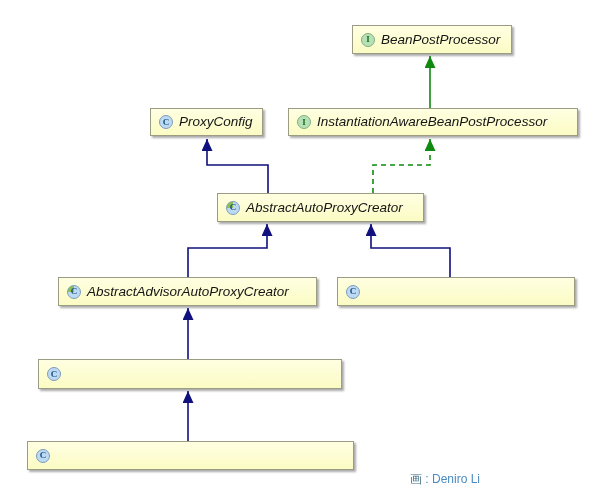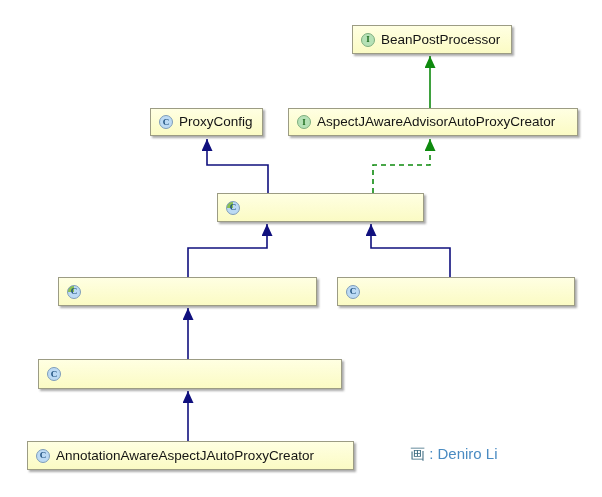--- a/index.html
+++ b/index.html
@@ -24,21 +24,21 @@
     padding: 0 8px;
     box-sizing: border-box;
     background: linear-gradient(180deg, #ffffe2 0%, #fbfbc4 100%);
     border: 1px solid #9c9c84;
     box-shadow: 2px 2px 2px rgba(70,70,70,0.45);
     font-size: 13.5px;
     color: #141414;
     white-space: nowrap;
     cursor: default;
   }
-  .node .label { line-height: 1; }
+  .node .label { line-height: 1; font-style: italic; }
   .icon {
     flex: 0 0 auto;
     width: 14px; height: 14px;
     border-radius: 50%;
     display: flex; align-items: center; justify-content: center;
     font-family: "Liberation Serif", serif;
     font-weight: bold;
     font-size: 9px;
     line-height: 1;
     box-sizing: border-box;
@@ -53,22 +53,22 @@
     border: 1px solid #7f9db9;
     color: #1d4f7d;
   }
   .icon.iface {
     background: #b6e1b6;
     border: 1px solid #7fae7f;
     color: #1e6b1e;
   }
   .caption {
     position: absolute;
-    left: 410px; top: 445px;
-    font-size: 15px;
+    left: 410px; top: 471px;
+    font-size: 12px;
     white-space: nowrap;
   }
   .caption .glyph { color: #3d6b80; }
   .caption .sep, .caption .author { color: #4a8bc2; }
 </style>
 </head>
 <body>
 
 <div class="canvas">
 
@@ -108,51 +108,52 @@
     <span class="icon cls">
         <span>C</span>
       </span>
     <span class="label">ProxyConfig</span>
   </div>
 
   <div class="node" style="left:288px; top:108px; width:290px; height:28px;">
     <span class="icon iface">
         <span>I</span>
       </span>
-    <span class="label">AspectJAwareAdvisorAutoProxyCreator</span>
+    <span class="label">InstantiationAwareBeanPostProcessor</span>
   </div>
 
   <div class="node" style="left:217px; top:193px; width:207px; height:29px;">
     <span class="icon abs">
         <span>C</span>
       </span>
+    <span class="label">AbstractAutoProxyCreator</span>
   </div>
 
   <div class="node" style="left:58px; top:277px; width:259px; height:29px;">
     <span class="icon abs">
         <span>C</span>
       </span>
+    <span class="label">AbstractAdvisorAutoProxyCreator</span>
   </div>
 
   <div class="node" style="left:337px; top:277px; width:238px; height:29px;">
     <span class="icon cls">
         <span>C</span>
       </span>
   </div>
 
   <div class="node" style="left:38px; top:359px; width:304px; height:30px;">
     <span class="icon cls">
         <span>C</span>
       </span>
   </div>
 
   <div class="node" style="left:27px; top:441px; width:327px; height:29px;">
     <span class="icon cls">
         <span>C</span>
       </span>
-    <span class="label">AnnotationAwareAspectJAutoProxyCreator</span>
   </div>
 
   <div class="caption">
     <span class="glyph">画</span><span class="sep"> : </span><span class="author">Deniro Li</span>
   </div>
 
 </div>
 
 </body></html>

